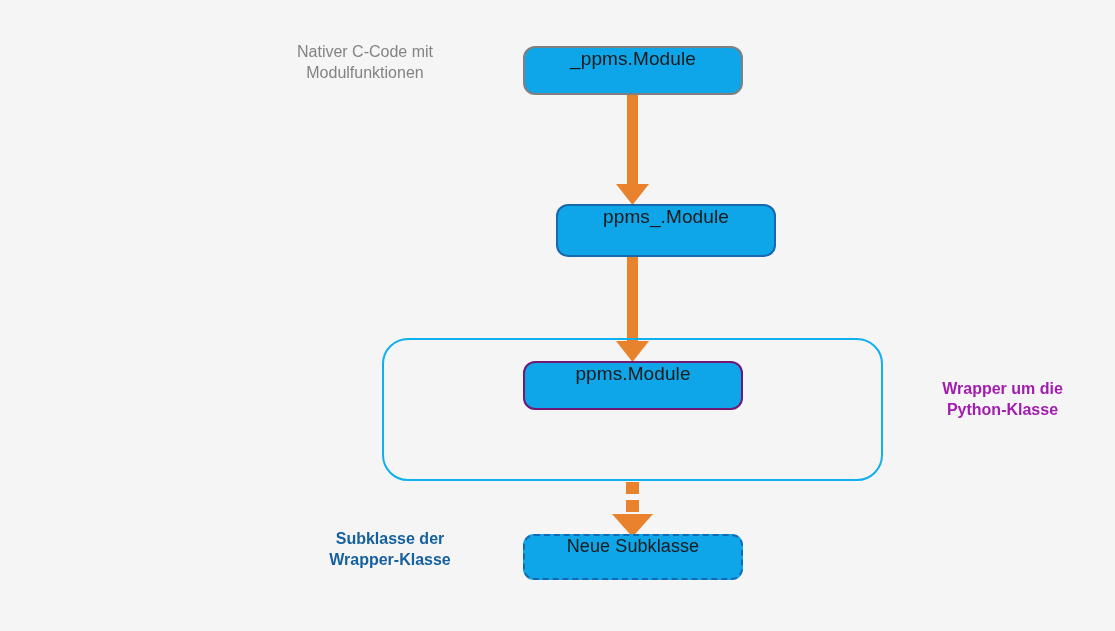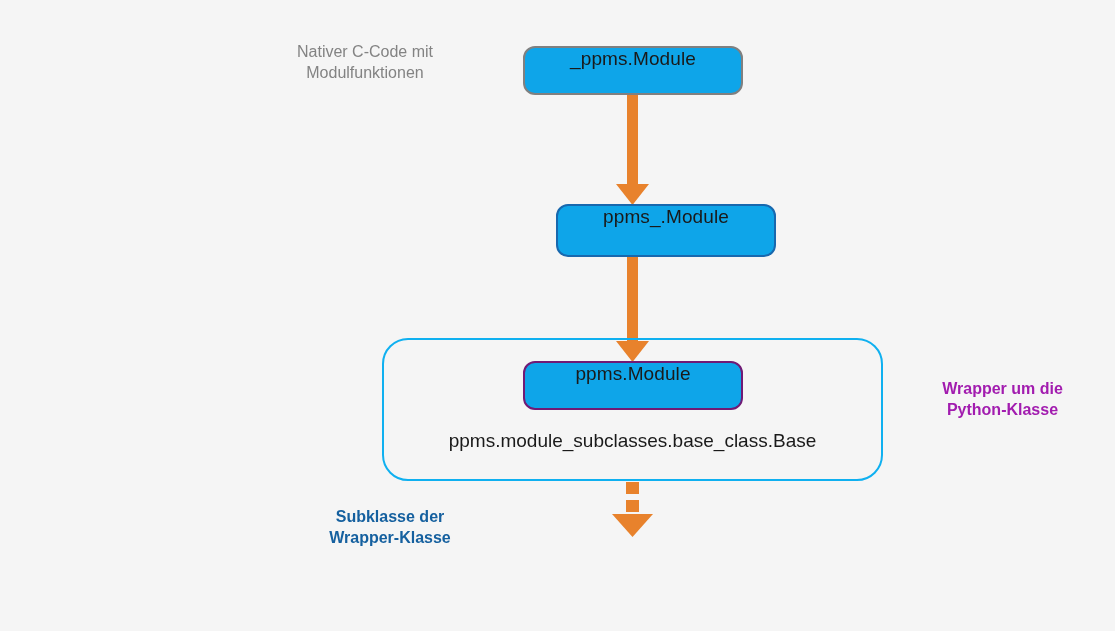--- a/index.html
+++ b/index.html
@@ -119,21 +119,21 @@
   }
   .caption-own {
     left: 20px;
     top: 353px;
     width: 350px;
     color: #15609f;
     font-weight: bold;
   }
   .caption-subclass {
     left: 245px;
-    top: 506px;
+    top: 528px;
     width: 290px;
     color: #15609f;
     font-weight: bold;
   }
   .caption-wrapper {
     left: 890px;
     top: 378px;
     width: 225px;
     color: #a21caf;
     font-weight: bold;
@@ -170,22 +170,24 @@
   </div>
 
   <div class="node node-generated">
     <span>ppms_.Module</span>
   </div>
 
   <div class="node node-wrapperclass">
     <span>ppms.Module</span>
   </div>
 
-  <div class="base-class-label">ppms.module_subclasses.base_class.Base</div>
 
+  <div class="node node-subclass">
+    <span>Neue Subklasse</span>
+  </div>
 
   <div class="caption caption-native">Nativer C-Code mit
 Modulfunktionen</div>
 
 
 
   <div class="caption caption-subclass">Subklasse der
 Wrapper-Klasse</div>
 
   <div class="caption caption-wrapper">Wrapper um die

